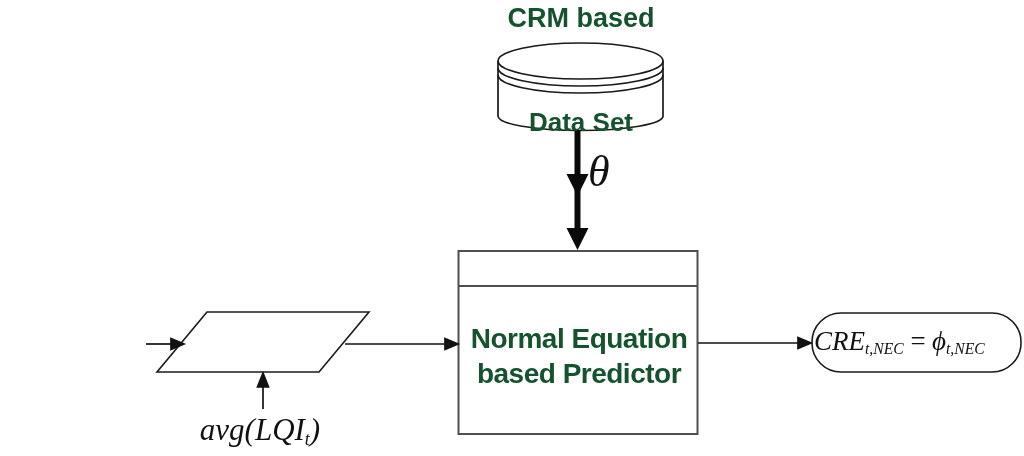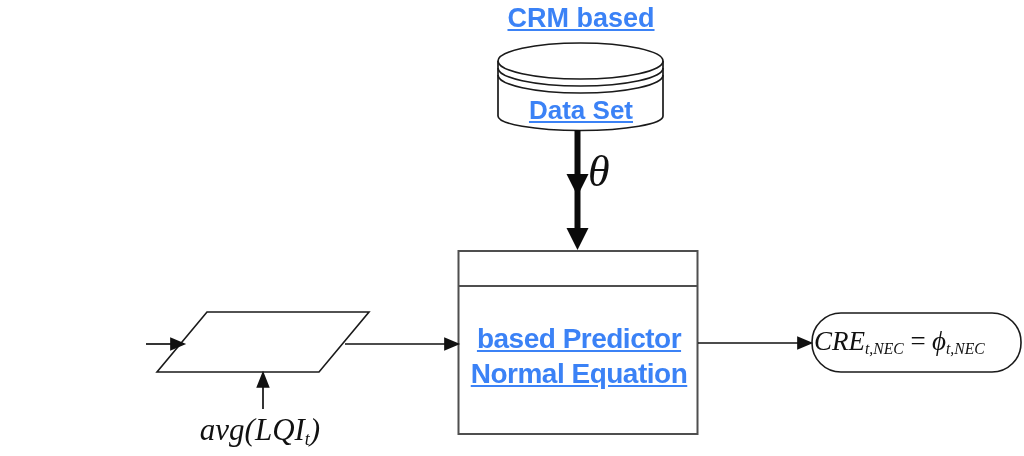--- a/index.html
+++ b/index.html
@@ -8,34 +8,34 @@
     width:1024px;height:456px;
     background:#ffffff;
     overflow:hidden;
     font-family:"Liberation Sans","DejaVu Sans",sans-serif;
     color:#000;
   }
   #diagram-svg{position:absolute;left:0;top:0;}
   .lbl{position:absolute;white-space:nowrap;}
   .bold-sans{
     font-family:"Liberation Sans","DejaVu Sans",sans-serif;
-    font-weight:bold;color:#3b82f6;text-decoration:underline;
+    font-weight:bold;color:#14532d;
   }
   .math{
     font-family:"Liberation Serif","DejaVu Serif",serif;
     font-style:italic;color:#111;
   }
   .sub{
     font-size:0.58em;
     vertical-align:-0.28em;
     font-style:italic;
   }
   .eq{margin:0 5px;}
   #db-title{left:456px;top:3px;width:250px;text-align:center;font-size:27px;}
-  #db-label{left:481px;top:95px;width:200px;text-align:center;font-size:26px;}
+  #db-label{left:481px;top:107px;width:200px;text-align:center;font-size:26px;}
   #theta-label{left:588px;top:149px;font-size:44px;line-height:46px;}
   #predictor-label{left:460px;top:321px;width:238px;text-align:center;font-size:28px;line-height:35px;letter-spacing:-0.5px;}
   #input-std-label{left:2px;top:326px;width:142px;text-align:right;font-size:30px;line-height:32px;}
   #input-avg-label{left:186px;top:407px;width:148px;text-align:center;font-size:31px;line-height:46px;}
   #output-label{
     left:814px;top:313px;width:206px;height:59px;
     text-align:left;font-size:27px;line-height:57px;
   }
 </style>
 </head>
@@ -87,22 +87,22 @@
     </g>
   </svg>
 
   <div id="db-title" class="lbl bold-sans">CRM based</div>
 
   <div id="db-label" class="lbl bold-sans">Data Set</div>
 
   <div id="theta-label" class="lbl math">θ</div>
 
   <div id="predictor-label" class="lbl bold-sans">
+    <div>Normal Equation</div>
     <div>based Predictor</div>
-    <div>Normal Equation</div>
   </div>
 
 
   <div id="input-avg-label" class="lbl math"><span>avg(LQI</span><span class="sub">t</span><span>)</span></div>
 
   <div id="output-label" class="lbl math"><span>CRE</span><span class="sub">t,NEC</span><span class="eq">=</span><span>ϕ</span><span class="sub">t,NEC</span></div>
 
 </div>
 
 </body></html>

